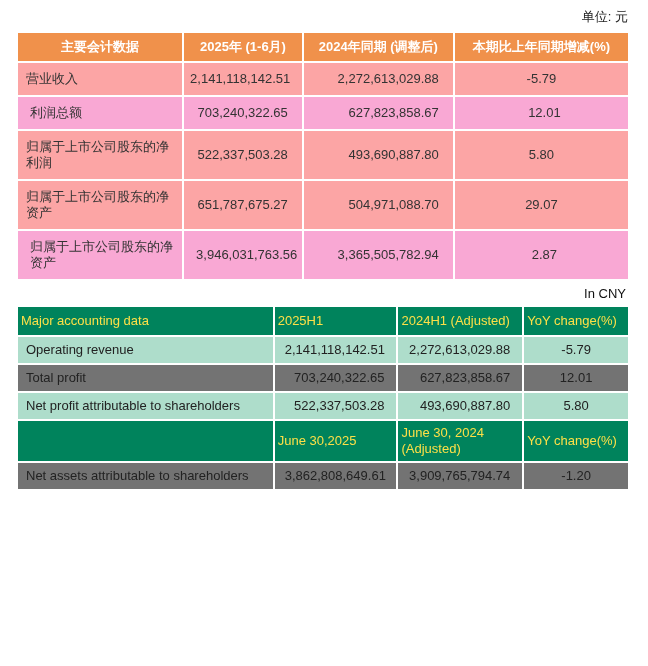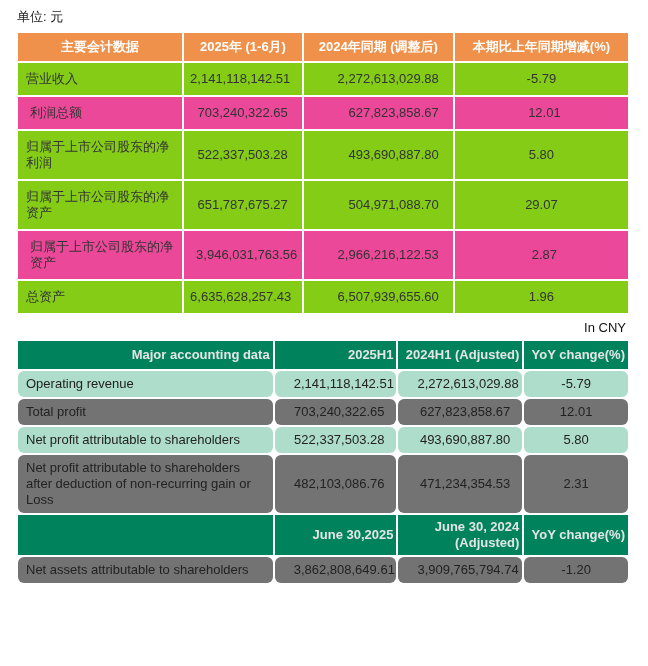--- a/index.html
+++ b/index.html
@@ -6,21 +6,22 @@
   html, body {
     margin: 0; padding: 0;
     background: #ffffff;
     width: 648px;
     font-family: "Liberation Sans", "DejaVu Sans", sans-serif;
     color: #222222;
   }
   .page { width: 648px; padding-top: 6px; }
 
   .unit-cn {
-    margin: 2px 20px 5px 17px;
+    text-align: right;
+    margin: 2px 20px 5px 3px;
     font-size: 13px;
     color: #222222;
   }
   .unit-en {
     text-align: right;
     margin: 5px 22px 4px 8px;
     font-size: 13px;
     color: #111111;
   }
 
@@ -37,38 +38,38 @@
 
   
   .cn th {
     background: #F0914B;
     color: #ffffff;
     font-weight: bold;
     padding: 6px 3px;
     font-size: 13px;
   }
   .cn td { padding: 8px 6px; color: #333333; }
-  .cn tr.d td { background: #84cc16; }
-  .cn tr.l td { background: #ec4899; padding-left: 12px; }
+  .cn tr.d td { background: #fca5a5; }
+  .cn tr.l td { background: #f9a8d4; padding-left: 12px; }
   .cn td.lbl { text-align: left; padding-left: 8px; }
   .cn td.num { text-align: right; padding-right: 14px; }
   .cn td.chg { text-align: center; }
   .cn tr.r4 td { padding-top: 6px; padding-bottom: 6px; }
 
   
   .en th {
     background: #00835C;
-    color: #e5e5e5;
-    font-weight: bold;
-    text-align: right;
+    color: #fde047;
+    font-weight: normal;
+    text-align: left;
     padding: 6px 3px;
     font-size: 13px;
   }
   .en th.h2 { padding: 4px 3px; }
-  .en td { padding: 5px 19px; color: #222222; border-radius: 6px; }
+  .en td { padding: 5px 10px; color: #222222; }
   .en tr.d td { background: #AEDDCB; }
   .en tr.l td { background: #737373; }
   .en td.lbl { text-align: left; padding-left: 8px; }
   .en td.num { text-align: right; padding-right: 12px; }
   .en td.chg { text-align: center; }
 </style>
 </head>
 <body>
 
 <div class="page">
@@ -109,28 +110,22 @@
       </tr>
       <tr class="d">
         <td class="lbl">归属于上市公司股东的净资产</td>
         <td class="num">651,787,675.27</td>
         <td class="num">504,971,088.70</td>
         <td class="chg">29.07</td>
       </tr>
       <tr class="l">
         <td class="lbl">归属于上市公司股东的净资产</td>
         <td class="num">3,946,031,763.56</td>
-        <td class="num">2,966,216,122.53</td>
+        <td class="num">3,365,505,782.94</td>
         <td class="chg">2.87</td>
-      </tr>
-      <tr class="d">
-        <td class="lbl">总资产</td>
-        <td class="num">6,635,628,257.43</td>
-        <td class="num">6,507,939,655.60</td>
-        <td class="chg">1.96</td>
       </tr>
     </tbody>
   </table>
 
   <div class="unit-en">In CNY</div>
 
   <table class="en">
     <colgroup>
       <col style="width:253px">
         <col style="width:121px">
@@ -155,26 +150,20 @@
         <td class="num">703,240,322.65</td>
         <td class="num">627,823,858.67</td>
         <td class="chg">12.01</td>
       </tr>
       <tr class="d">
         <td class="lbl">Net profit attributable to shareholders</td>
         <td class="num">522,337,503.28</td>
         <td class="num">493,690,887.80</td>
         <td class="chg">5.80</td>
       </tr>
-      <tr class="l">
-        <td class="lbl">Net profit attributable to shareholders after deduction of non-recurring gain or Loss</td>
-        <td class="num">482,103,086.76</td>
-        <td class="num">471,234,354.53</td>
-        <td class="chg">2.31</td>
-      </tr>
       <tr>
         <th class="h2"></th>
         <th class="h2">June 30,2025</th>
         <th class="h2">June 30, 2024 (Adjusted)</th>
         <th class="h2">YoY change(%)</th>
       </tr>
       <tr class="l">
         <td class="lbl">Net assets attributable to shareholders</td>
         <td class="num">3,862,808,649.61</td>
         <td class="num">3,909,765,794.74</td>

